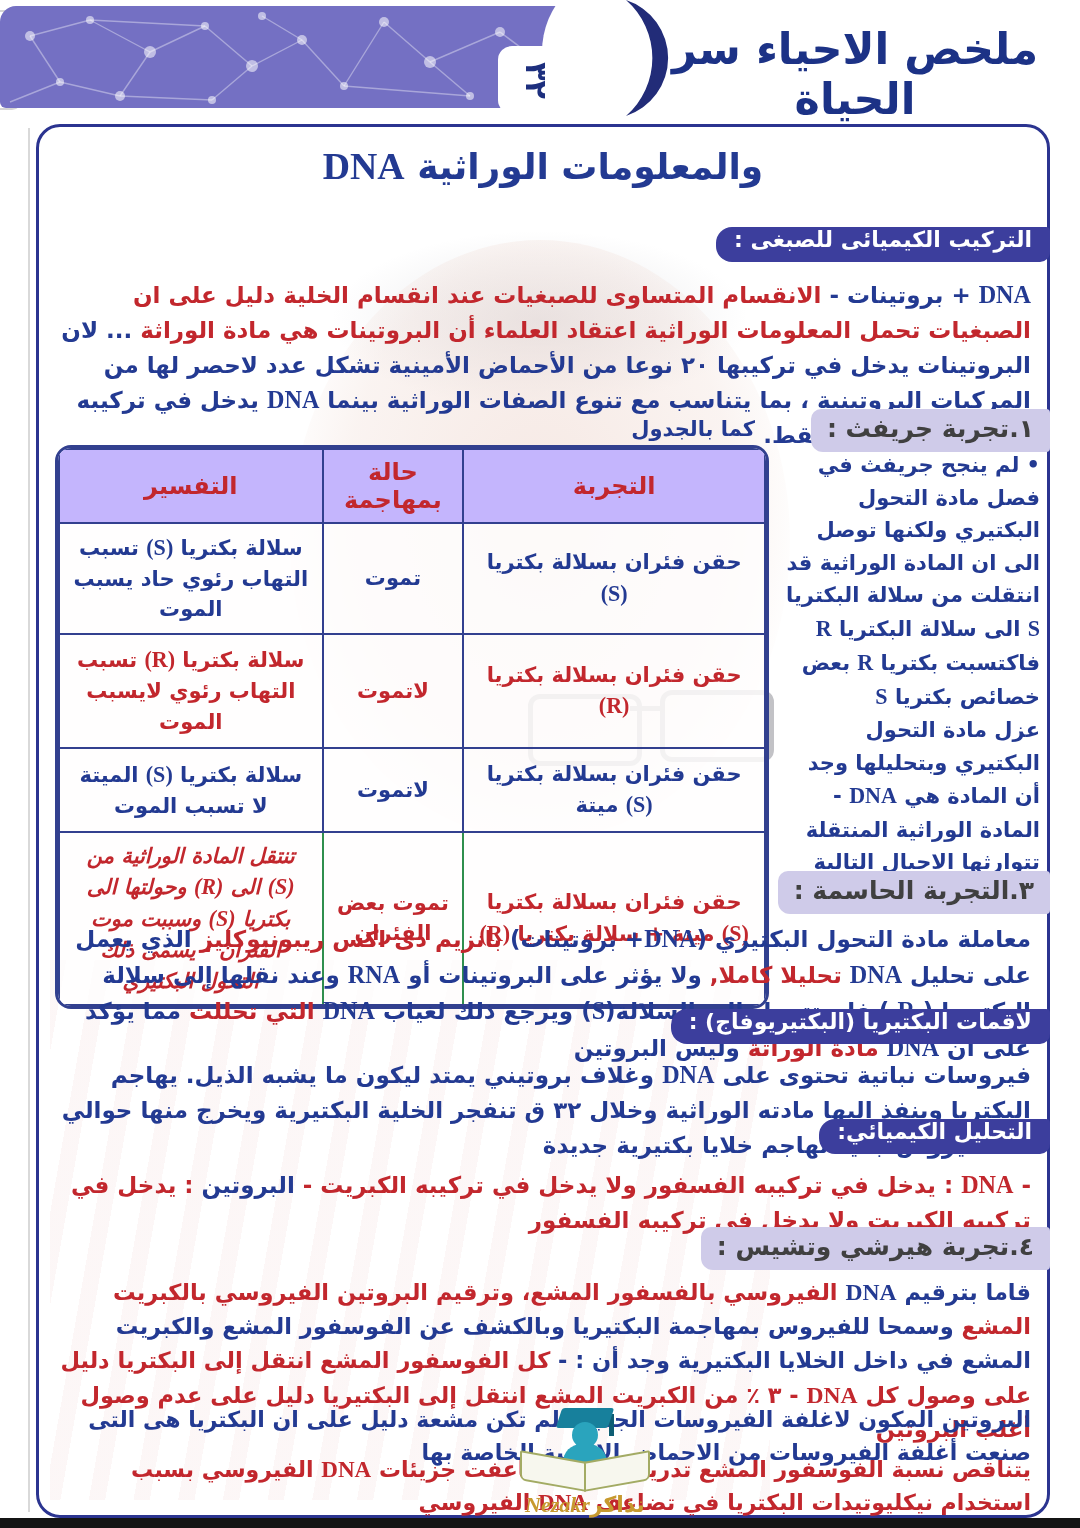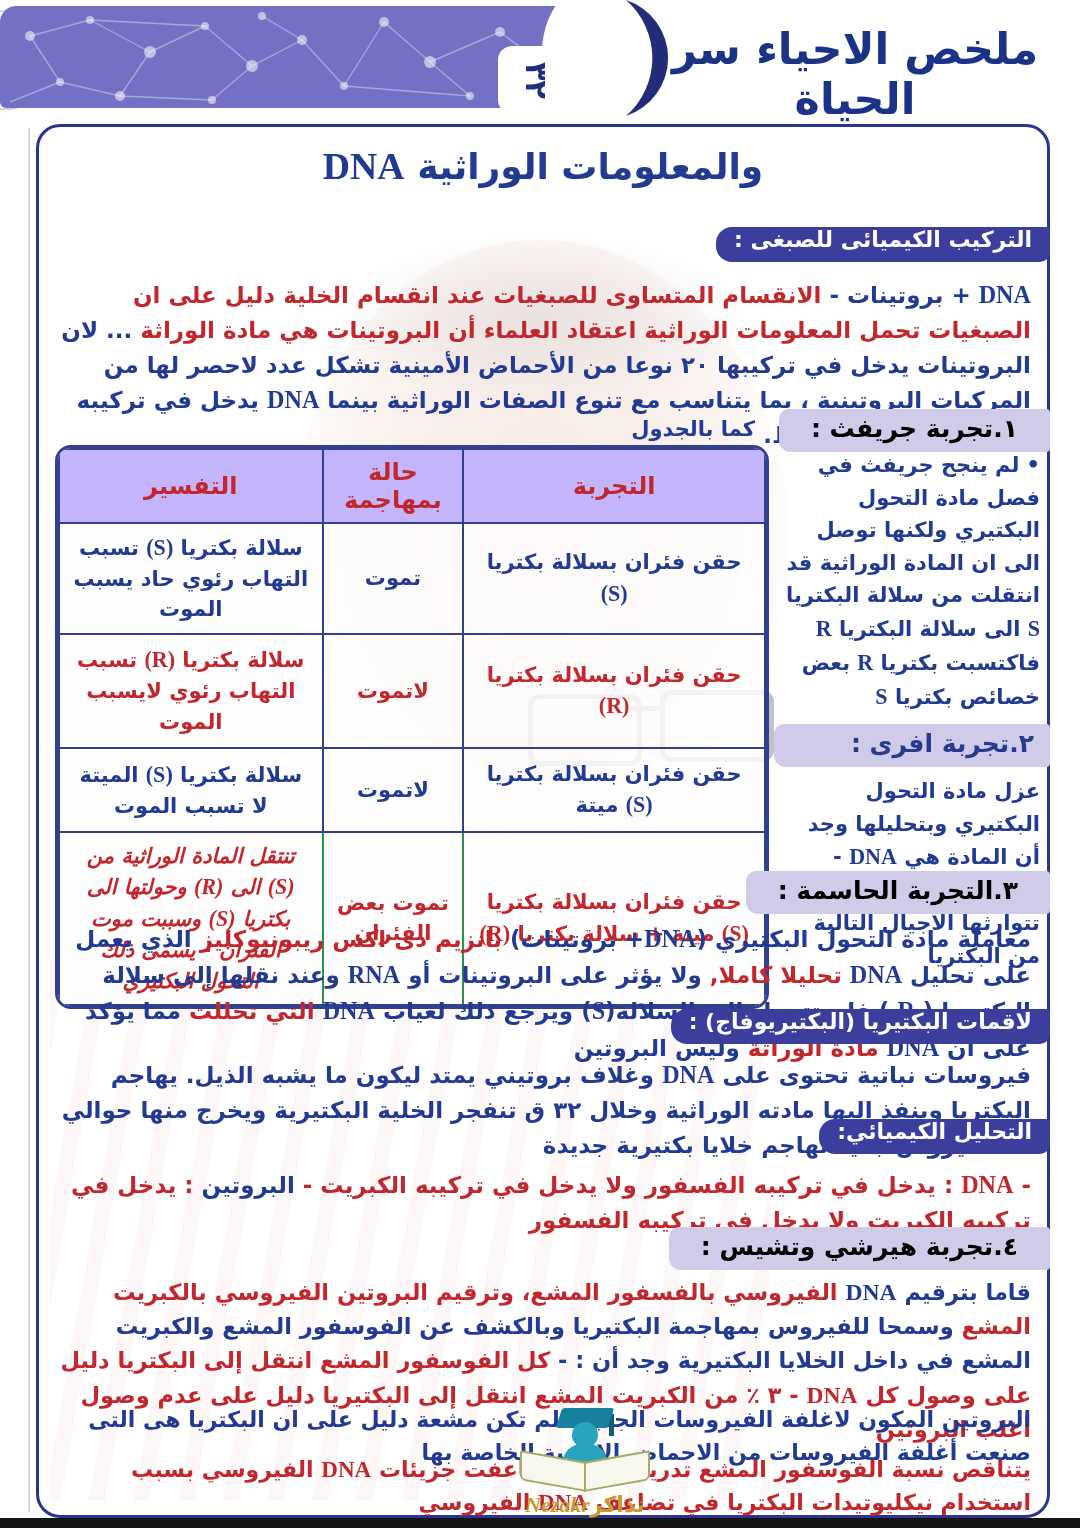--- a/index.html
+++ b/index.html
@@ -40,22 +40,22 @@
   .glasses .lens.l{left:8px;top:6px;} .glasses .lens.r{left:140px;top:2px;}
   .glasses .bridge{position:absolute;left:110px;top:18px;width:32px;height:5px;background:#3a3a46;}
   .shirt{position:absolute;left:50px;top:960px;width:720px;height:540px;opacity:.5;
     background:repeating-linear-gradient(100deg, rgba(236,196,196,.28) 0 16px, rgba(255,255,255,0) 16px 44px);}
   
   .card{position:absolute;left:36px;top:124px;width:1008px;height:1388px;border:3px solid #2b3490;border-radius:24px;z-index:1;}
   .review-title{position:absolute;left:0;right:0;top:14px;text-align:center;color:#1f3a9e;font-weight:bold;direction:rtl;line-height:1.35;}
   .review-title .l1{font-size:36px;} .review-title .l2{font-size:36px;}
   .chip-dark{position:absolute;right:-3px;background:var(--chip-dark);color:#fff;font-weight:bold;font-size:22px;
     padding:0 18px 10px;border-radius:16px 4px 10px 16px;direction:rtl;z-index:2;}
-  .chip-light{position:absolute;right:-3px;background:var(--chip-light);color:#000000;font-weight:bold;font-size:25px;
-    padding:5px 32px 9px;border-radius:10px 4px 4px 12px;direction:rtl;z-index:2;}
+  .chip-light{position:absolute;right:-3px;background:var(--chip-light);color:#404040;font-weight:bold;font-size:25px;
+    padding:5px 16px 9px;border-radius:10px 4px 4px 12px;direction:rtl;z-index:2;}
   .para{position:absolute;direction:rtl;text-align:right;font-weight:bold;line-height:1.5;z-index:2;}
   .run-b{color:var(--navy);}
   .run-r{color:var(--red);}
   .run-lb{color:var(--navy);font-family:"Liberation Serif","DejaVu Serif",serif;direction:ltr;unicode-bidi:embed;font-size:1.05em;}
   .run-lr{color:var(--red);font-family:"Liberation Serif","DejaVu Serif",serif;direction:ltr;unicode-bidi:embed;font-size:1.05em;}
   .griffith-note{position:absolute;top:290px;right:292px;color:var(--navy);font-size:21px;font-weight:bold;direction:rtl;z-index:2;}
   
   .table-wrap{position:absolute;left:16px;top:318px;width:708px;border:3px solid var(--tbl-border);border-radius:16px;overflow:hidden;z-index:2;background:rgba(253,250,250,.6);}
   table{border-collapse:collapse;width:100%;direction:rtl;}
   th,td{border:2px solid var(--tbl-border);text-align:center;vertical-align:middle;padding:8px 10px;font-weight:bold;}
@@ -205,21 +205,20 @@
             <td><span class="run-r">حقن فئران بسلالة بكتريا </span><span class="run-lr">(S)</span><span class="run-r"> ميتة </span><span class="run-r">+ سلالة بكتريا </span><span class="run-lr">(R)</span></td>
             <td><span class="run-r">تموت بعض الفئران</span></td>
             <td><span class="run-r">تنتقل المادة الوراثية من </span><span class="run-lr">(S)</span><span class="run-r"> الى </span><span class="run-lr">(R)</span><span class="run-r"> وحولتها الى بكتريا </span><span class="run-lr">(S)</span><span class="run-r"> وسببت موت الفئران - يسمى ذلك التحول البكتيري</span></td>
           </tr>
         </tbody>
       </table>
     </div>
 
     <div class="sidebar">
       <div class="para-flow"><span class="run-b">• لم ينجح جريفث في فصل مادة التحول البكتيري ولكنها توصل الى ان المادة الوراثية قد انتقلت من سلالة البكتريا </span><span class="run-lb">S</span><span class="run-b"> الى سلالة البكتريا </span><span class="run-lb">R</span><span class="run-b"> فاكتسبت بكتريا </span><span class="run-lb">R</span><span class="run-b"> بعض خصائص بكتريا </span><span class="run-lb">S</span></div>
-      <div class="chip-flow">٢.تجربة افرى :</div>
       <div class="para-flow"><span class="run-b">عزل مادة التحول البكتيري وبتحليلها وجد أن المادة هي </span><span class="run-lb">DNA</span><span class="run-b"> - المادة الوراثية المنتقلة تتوارثها الاجيال التالية من البكتريا</span></div>
     </div>
 
     <div class="chip-light" style="top:744px;">٣.التجربة الحاسمة :</div>
     <div class="para" style="top:794px;right:16px;left:16px;font-size:23px;"><span class="run-b">معاملة مادة التحول البكتيري (</span><span class="run-lb">DNA</span><span class="run-b">+ بروتينات) </span><span class="run-r">بانزيم دى اكس ريبونيوكليز </span><span class="run-b">الذي يعمل على تحليل </span><span class="run-lb">DNA</span><span class="run-b"> </span><span class="run-r">تحليلا كاملا, </span><span class="run-b">ولا يؤثر على البروتينات أو </span><span class="run-lb">RNA</span><span class="run-b"> وعند نقلها إلى سلالة البكتيريا ( </span><span class="run-lb">R</span><span class="run-b"> ) فلم تتحول إلى السلالة(</span><span class="run-lb">S</span><span class="run-b">) ويرجع ذلك لغياب </span><span class="run-lb">DNA</span><span class="run-b"> </span><span class="run-r">التي تحللت </span><span class="run-b">مما يؤكد على أن </span><span class="run-lb">DNA</span><span class="run-b"> </span><span class="run-r">مادة الوراثة </span><span class="run-b">وليس البروتين</span></div>
 
     <div class="chip-dark" style="top:882px;">لاقمات البكتيريا (البكتيريوفاج) :</div>
     <div class="para" style="top:930px;right:16px;left:16px;font-size:23px;"><span class="run-b">فيروسات نباتية تحتوى على </span><span class="run-lb">DNA</span><span class="run-b"> وغلاف بروتيني يمتد ليكون ما يشبه الذيل. يهاجم البكتريا وينفذ اليها مادته الوراثية وخلال ٣٢ ق تنفجر الخلية البكتيرية ويخرج منها حوالي ١٠٠ فيروس جديد تهاجم خلايا بكتيرية جديدة</span></div>
 
     <div class="chip-dark" style="top:992px;">التحليل الكيميائي:</div>

